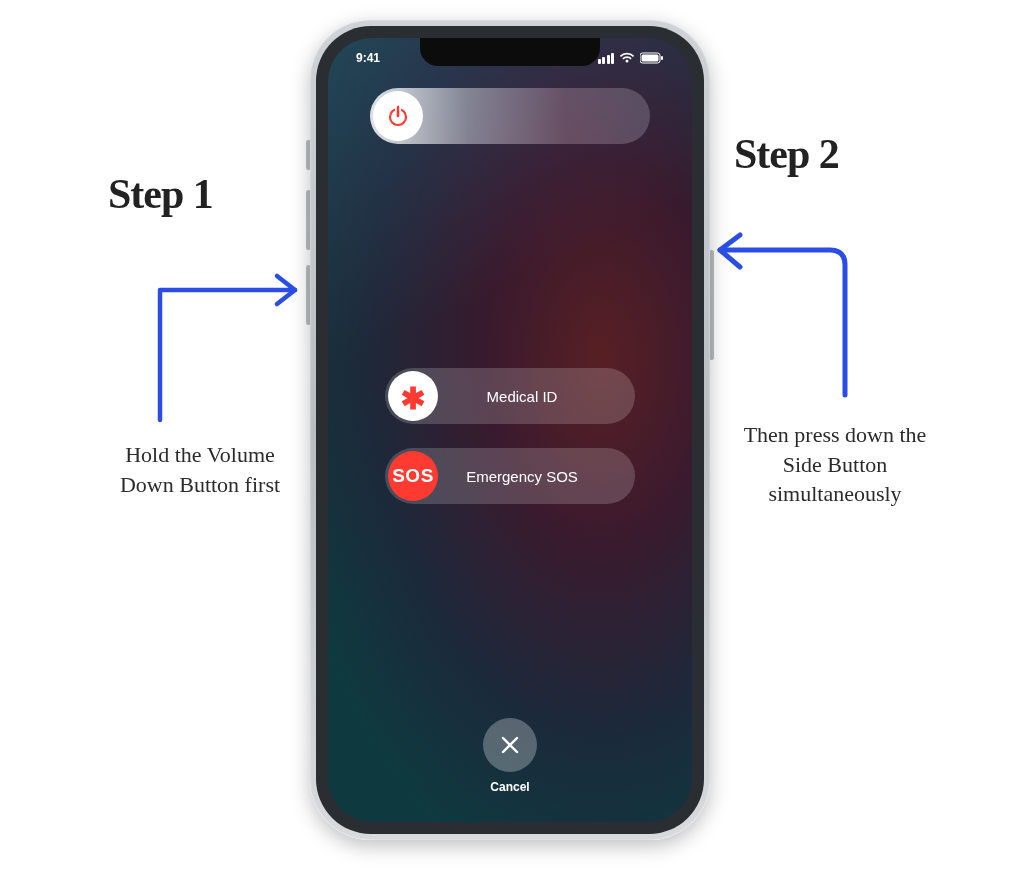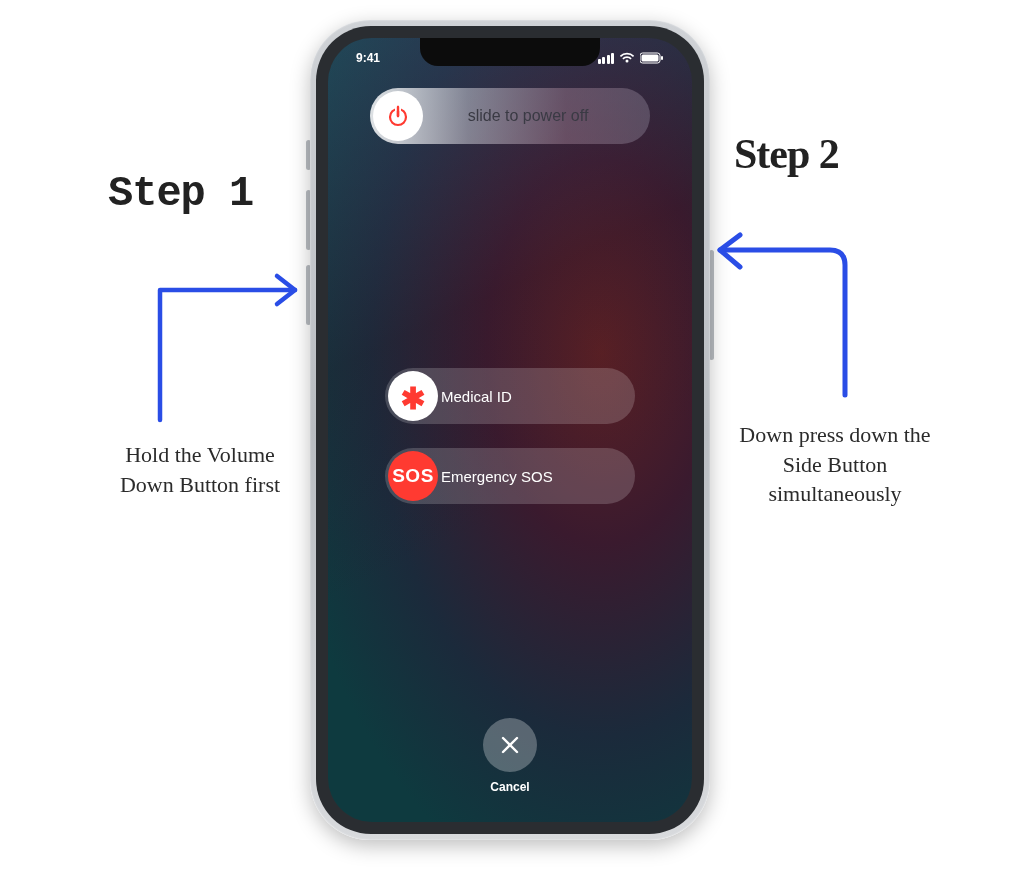--- a/index.html
+++ b/index.html
@@ -129,21 +129,21 @@
   .slider-med {
     top: 330px;
     width: 250px;
     background: rgba(255,255,255,0.18);
   }
   .slider-sos {
     top: 410px;
     width: 250px;
     background: rgba(255,255,255,0.18);
   }
-  .slider-med .label, .slider-sos .label { flex:1; text-align:left; padding-right:32px; font-weight:500;}
+  .slider-med .label, .slider-sos .label { flex:1; text-align:center; padding-right:32px; font-weight:500;}
   .knob-red { background:#ff3a31 !important; }
   .knob-red span { color:#fff; font-weight:700; font-size:19px; letter-spacing:.5px;}
   .asterisk { color:#ff3a31; font-size:30px; font-weight:700; line-height:1; margin-top:6px;}
 
   
   .cancel-wrap {
     position: absolute;
     bottom: 28px;
     left: 50%;
     transform: translateX(-50%);
@@ -155,21 +155,21 @@
     background: rgba(255,255,255,0.28);
     display:flex; align-items:center; justify-content:center;
     margin: 0 auto 8px;
   }
   .cancel-label { font-size:12px; font-weight:600;}
 
   
   .annot { position: absolute; color: #222; }
   .step-title { font-size: 42px; font-weight: 600; font-family: Georgia, "Times New Roman", serif; letter-spacing: -1px;}
   .step-desc { font-size: 22px; font-family: Georgia, serif; line-height: 1.35; color:#2b2b2b; text-align:center;}
-  .a1-title { left: 108px; top: 170px; font-family: Liberation Mono, monospace; }
+  .a1-title { left: 108px; top: 170px; }
   .a1-desc  { left: 100px; top: 440px; width: 200px; text-align: center; }
   .a2-title { left: 734px; top: 130px; }
   .a2-desc  { left: 725px; top: 420px; width: 220px; }
   .arrow { position:absolute; }
   .arrow svg { overflow: visible; }
 </style>
 </head>
 <body>
 
 <div class="phone">
@@ -210,21 +210,20 @@
 
     <div class="slider slider-power">
       <div class="knob">
         <svg width="24" height="24" viewBox="0 0 24 24">
             <circle cx="12" cy="13" r="8" fill="none" stroke="#ff3a31" stroke-width="2.2"></circle>
             <line x1="12" y1="3" x2="12" y2="12" stroke="#ff3a31" stroke-width="2.4" stroke-linecap="round"></line>
             <rect x="9" y="2" width="6" height="5" fill="#fff"></rect>
             <line x1="12" y1="3" x2="12" y2="12" stroke="#ff3a31" stroke-width="2.4" stroke-linecap="round"></line>
           </svg>
       </div>
-      <span class="label">slide to power off</span>
     </div>
 
     <div class="slider slider-med">
       <div class="knob">
         <span class="asterisk">✱</span>
       </div>
       <span class="label">Medical ID</span>
     </div>
 
     <div class="slider slider-sos">
@@ -243,21 +242,21 @@
       </div>
       <div class="cancel-label">Cancel</div>
     </div>
   </div>
 </div>
 
 <div class="annot step-title a1-title">Step 1</div>
 <div class="annot step-desc a1-desc">Hold the Volume Down Button first</div>
 
 <div class="annot step-title a2-title">Step 2</div>
-<div class="annot step-desc a2-desc">Down press down the Side Button simultaneously</div>
+<div class="annot step-desc a2-desc">Then press down the Side Button simultaneously</div>
 
 <div class="arrow" style="left:145px; top:230px;">
   <svg width="170" height="200">
     <path d="M15 190 L15 60 L150 60" fill="none" stroke="#2a4de6" stroke-width="4.5" stroke-linecap="round" stroke-linejoin="round"></path>
     <path d="M150 60 L132 46 M150 60 L132 74" fill="none" stroke="#2a4de6" stroke-width="4.5" stroke-linecap="round"></path>
   </svg>
 </div>
 
 <div class="arrow" style="left:700px; top:195px;">
   <svg width="170" height="220">

